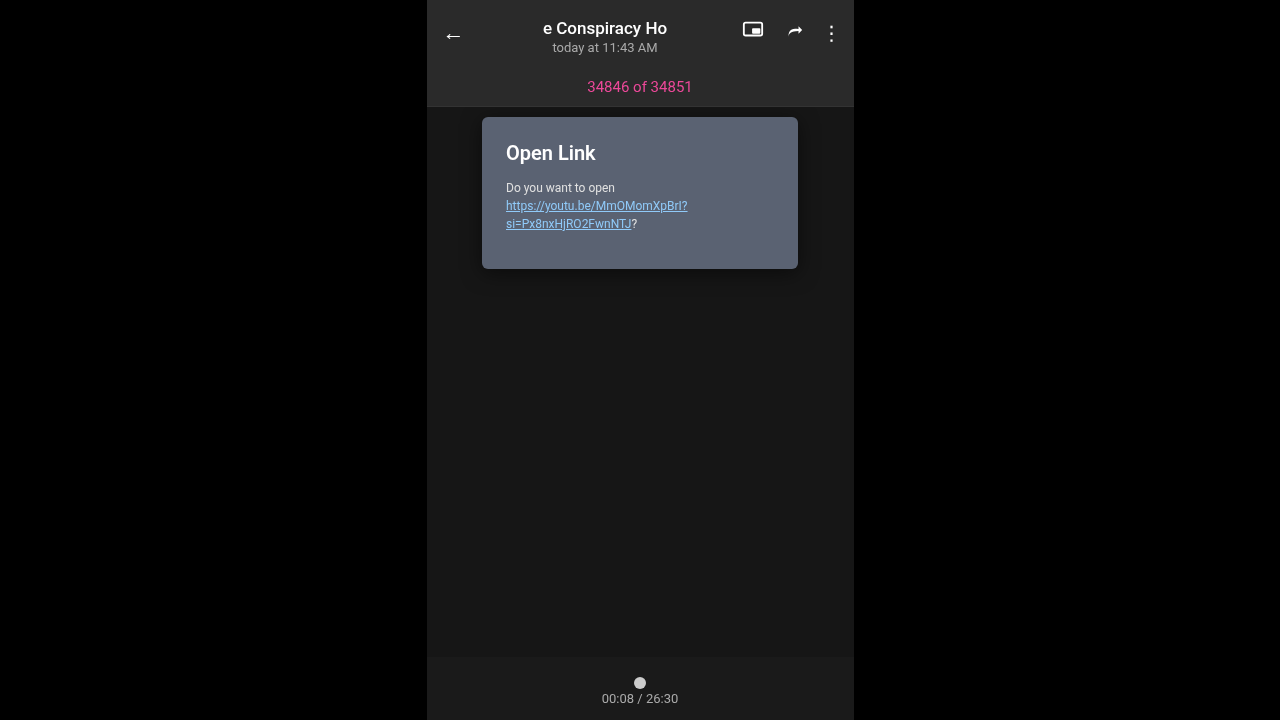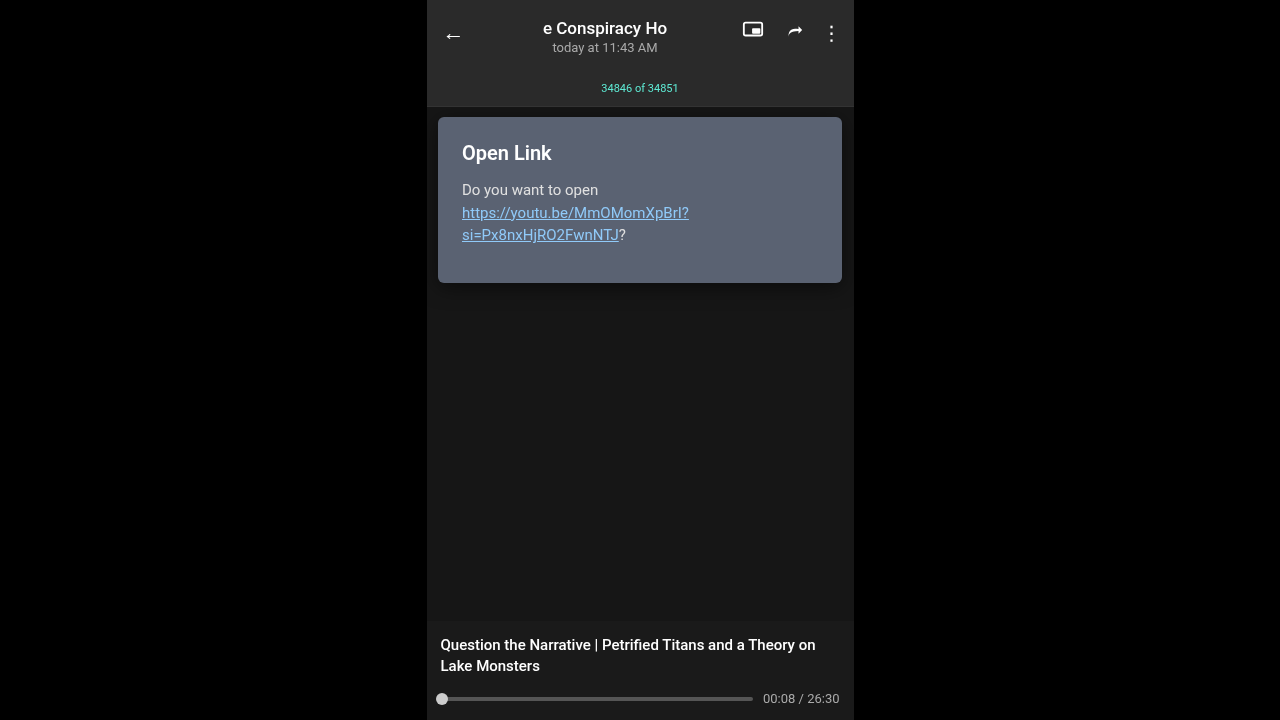--- a/index.html
+++ b/index.html
@@ -77,22 +77,22 @@
 
     
     .counter-bar {
       background: #2a2a2a;
       text-align: center;
       padding: 12px 0 10px;
       border-bottom: 1px solid #333;
     }
 
     .counter-text {
-      color: #5eead4;
-      font-size: 11px;
+      color: #ec4899;
+      font-size: 15px;
     }
 
     
     .content-area {
       flex: 1;
       background: #1e1e1e;
       position: relative;
       overflow: hidden;
     }
 
@@ -112,34 +112,34 @@
       display: flex;
       align-items: flex-start;
       justify-content: center;
       padding-top: 10px;
     }
 
     .dialog {
       background: #5a6272;
       border-radius: 6px;
       padding: 24px 24px 16px;
-      width: 404px;
+      width: 316px;
       box-shadow: 0 4px 20px rgba(0,0,0,0.5);
     }
 
     .dialog-title {
       color: #fff;
       font-size: 20px;
       font-weight: 600;
       margin-bottom: 14px;
     }
 
     .dialog-body {
       color: #e0e0e0;
-      font-size: 15px;
+      font-size: 12px;
       line-height: 1.5;
       margin-bottom: 20px;
     }
 
     .dialog-link {
       color: #90caf9;
       text-decoration: underline;
     }
 
     .dialog-actions {
@@ -179,20 +179,21 @@
       margin-bottom: 10px;
     }
 
     
     .progress-bar-area {
       background: #1a1a1a;
       padding: 4px 14px 14px;
       display: flex;
       align-items: center;
       gap: 10px;
+      flex-direction: column;
     }
 
     .progress-track {
       flex: 1;
       height: 4px;
       background: #555;
       border-radius: 2px;
       position: relative;
     }
 
@@ -262,21 +263,20 @@
       <div class="dialog">
         <div class="dialog-title">Open Link</div>
         <div class="dialog-body">
           <span>Do you want to open </span><a class="dialog-link">https://youtu.be/MmOMomXpBrI?si=Px8nxHjRO2FwnNTJ</a><span>?</span>
         </div>
       </div>
     </div>
   </div>
 
   <div class="video-info">
-    <div class="video-title">Question the Narrative | Petrified Titans and a Theory on Lake Monsters</div>
   </div>
 
   <div class="progress-bar-area">
     <div class="progress-track">
       <div class="progress-fill"></div>
       <div class="progress-thumb"></div>
     </div>
     <span class="time-text">
       <span>00:08</span>
       <span> / </span>

